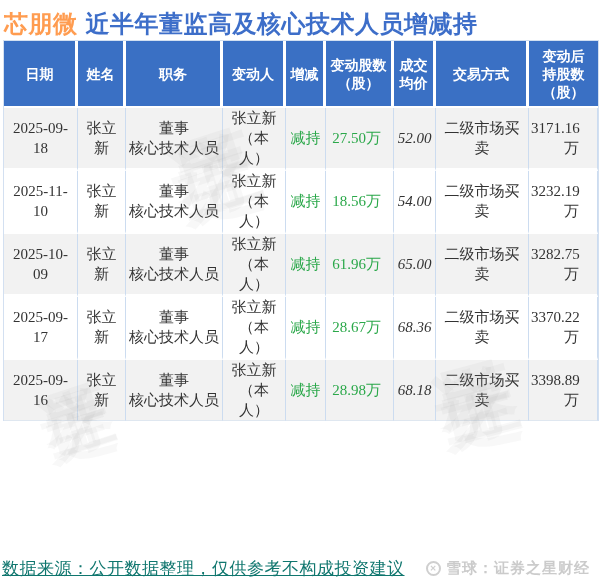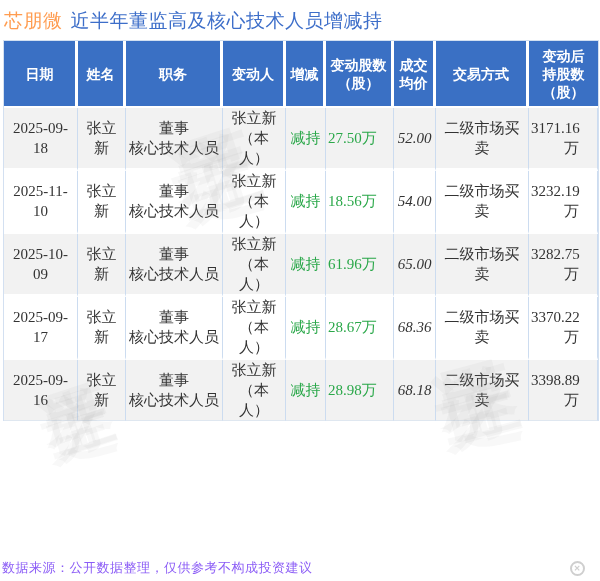--- a/index.html
+++ b/index.html
@@ -8,22 +8,22 @@
     background: #ffffff;
     font-family: "Liberation Sans", sans-serif;
     overflow: hidden;
   }
   body { position: relative; }
 
   
   .title-bar {
     padding: 8px 0 0 4px;
     height: 38px;
-    font-size: 19px;
-    font-weight: normal;
+    font-size: 24px;
+    font-weight: bold;
     letter-spacing: 0.5px;
     white-space: nowrap;
   }
   .title-stock { color: var(--orange, #FF9C50); margin-right: 8px; }
   .title-sub   { color: var(--blue, #3D6EC9); }
 
   
   .tbl-wrap { position: absolute; top: 40px; left: 3px; width: 594px; }
   table {
     border-collapse: separate;
@@ -60,35 +60,35 @@
     border-bottom: 3px solid #ffffff;
     white-space: pre-line;
     line-height: 20px;
     background: #ffffff;
     padding: 0 2px;
   }
   tbody td:last-child { border-right: 1px solid #ccdcf0; }
   tbody tr:nth-child(odd) td { background: #f2f2f2; }
   tbody tr:last-child td { border-bottom: 1px solid #dfe7f0; }
   td.col-direction { color: var(--green, #2BA84A); }
-  td.col-shares    { color: var(--green, #2BA84A); text-align: left; padding-right: 8px; }
+  td.col-shares    { color: var(--green, #2BA84A); text-align: center; padding-right: 8px; }
   td.col-after     { text-align: right; padding-right: 18px; }
   td.col-price     { text-align: center; font-style: italic; }
 
   
   .footer {
     position: absolute;
     left: 0; right: 0; bottom: 2px;
     height: 22px;
     display: flex;
     justify-content: space-between;
     align-items: center;
     padding: 0 10px 0 2px;
   }
-  .source-text { font-size: 13px; color: #8b5cf6; letter-spacing: 0.5px; }
+  .source-text { font-size: 17px; color: #0f766e; letter-spacing: 0.5px; text-decoration: underline; }
   .brand { display: flex; align-items: center; color: #cbcbcb; font-size: 15px; font-weight: bold; letter-spacing: 1px; }
   .brand-logo {
     width: 15px; height: 15px;
     border: 2px solid #cfcfcf;
     border-radius: 50%;
     display: inline-flex;
     align-items: center;
     justify-content: center;
     font-size: 8px;
     color: #cfcfcf;
@@ -217,14 +217,15 @@
           <td class="col-after">3398.89万</td>
         </tr>
       </tbody>
   </table>
 </div>
 
 <div class="footer">
   <span class="source-text">数据来源：公开数据整理，仅供参考不构成投资建议</span>
   <span class="brand">
     <span class="brand-logo">✕</span>
+    <span>雪球：证券之星财经</span>
   </span>
 </div>
 
 </body></html>

